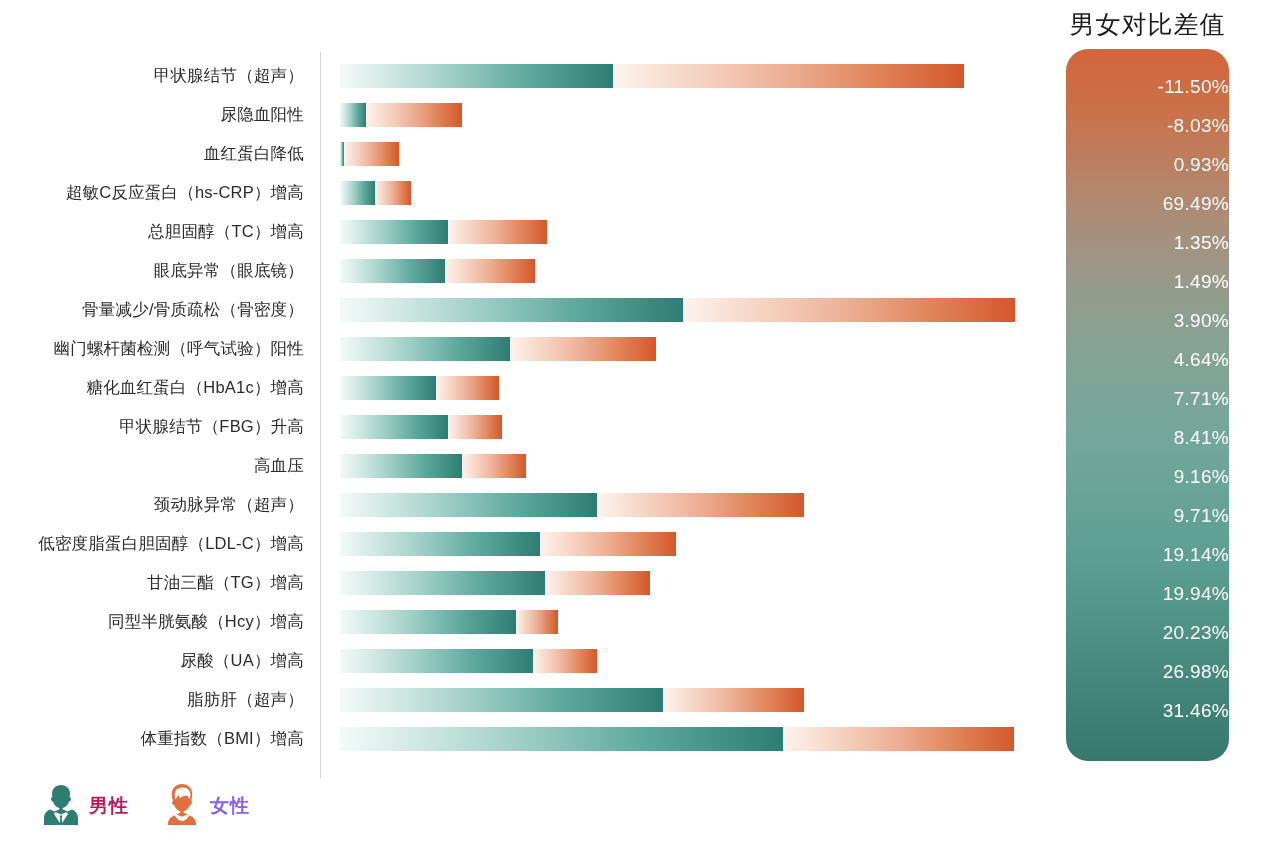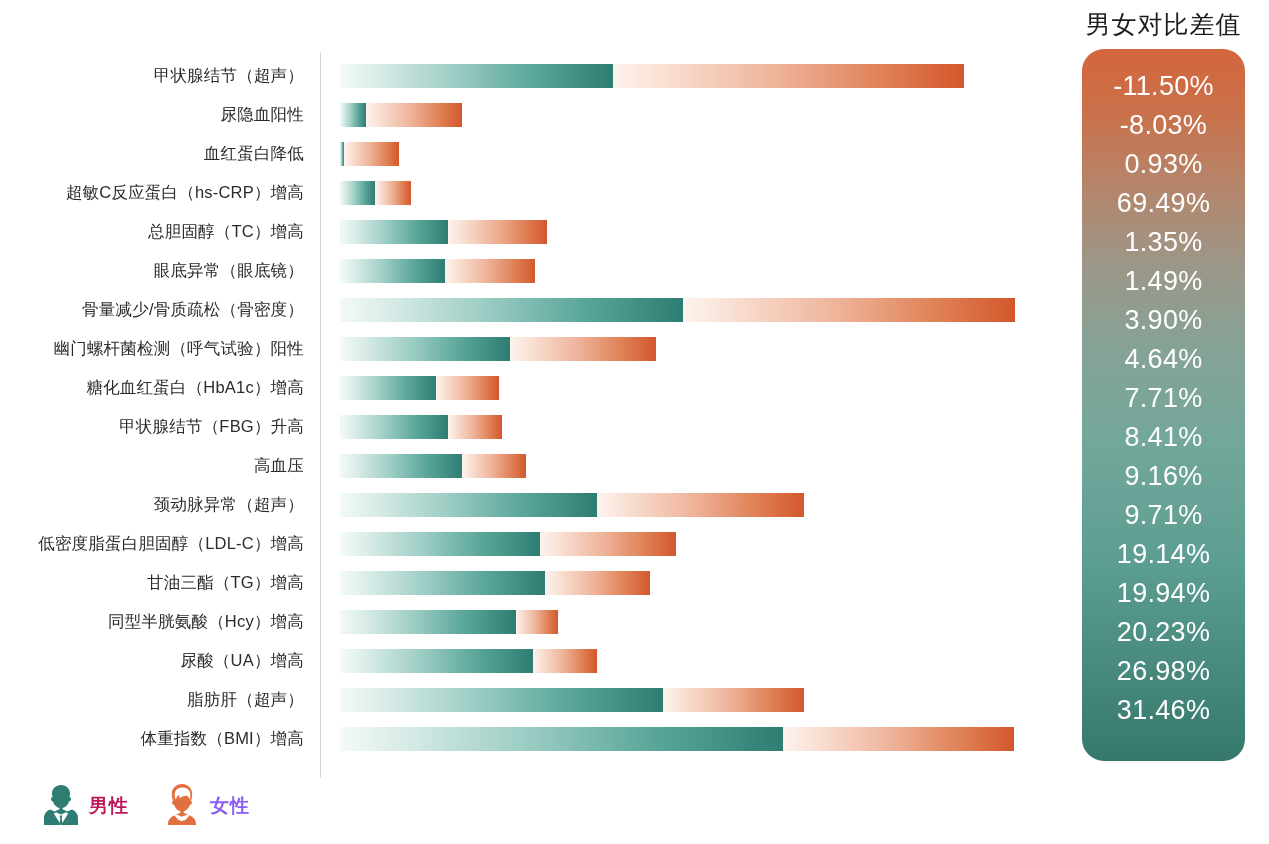--- a/index.html
+++ b/index.html
@@ -88,21 +88,21 @@
     font-size:19px;
     font-weight:bold;
     letter-spacing:1px;
   }
   .legend-male .legend-label{color:#be185d;}
   .legend-female .legend-label{color:#8b5cf6;}
 
   
   #diff-panel{
     position:absolute;
-    right:24px; top:8px;
+    right:40px; top:8px;
     width:163px;
   }
   #diff-title{
     text-align:center;
     font-size:25px;
     color:#1c1c1c;
     letter-spacing:1px;
     margin-bottom:8px;
     white-space:nowrap;
   }
@@ -119,23 +119,23 @@
        #5d9e92 72%,
        #46887c 88%,
        #37786d 100%);
     padding:18px 0 22px 0;
     height:712px;
     box-sizing:border-box;
   }
   .diff-item{
     height:39px;
     line-height:39px;
-    text-align:center;
+    text-align:right;
     color:#ffffff;
-    font-size:27px;
+    font-size:19px;
     letter-spacing:.3px;
   }
 </style>
 </head>
 <body>
 
 <div id="root">
 
   <div id="chart-area">
     <div id="axis-line"></div>

